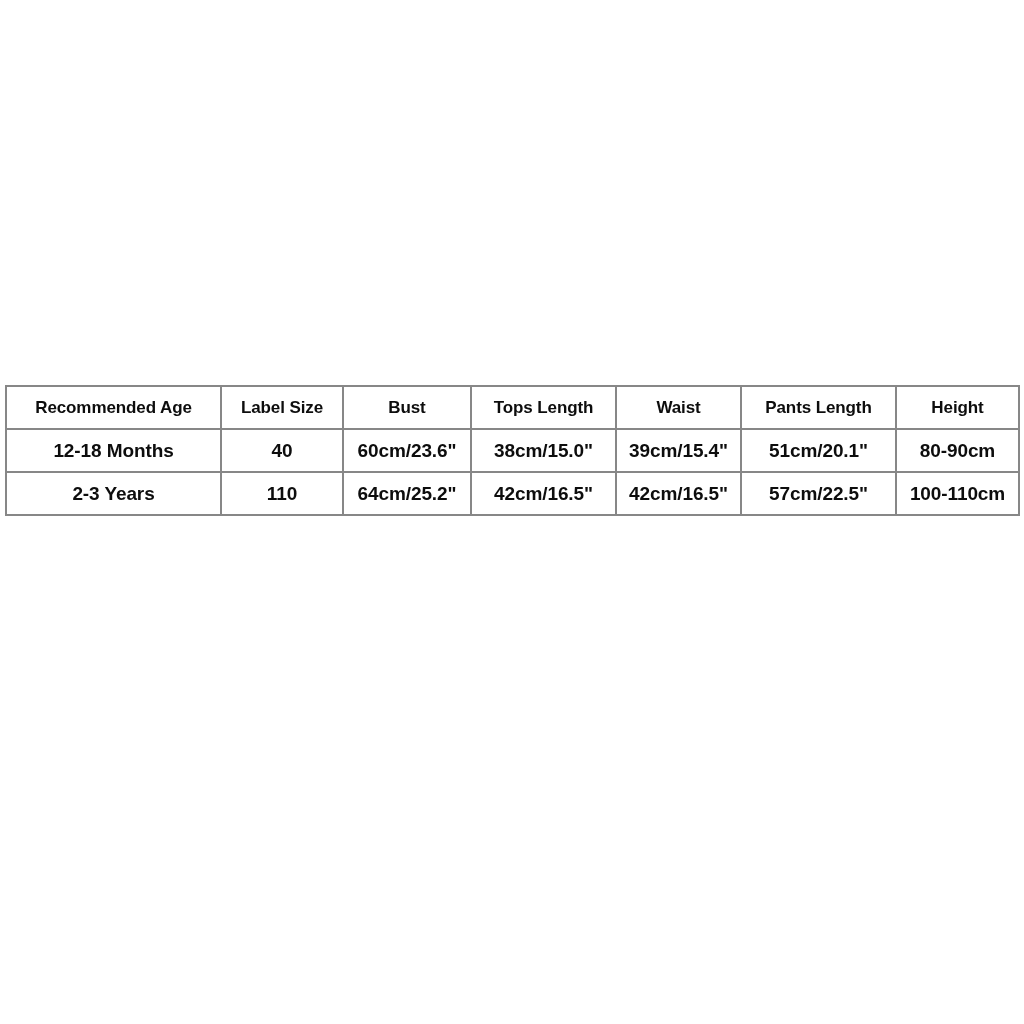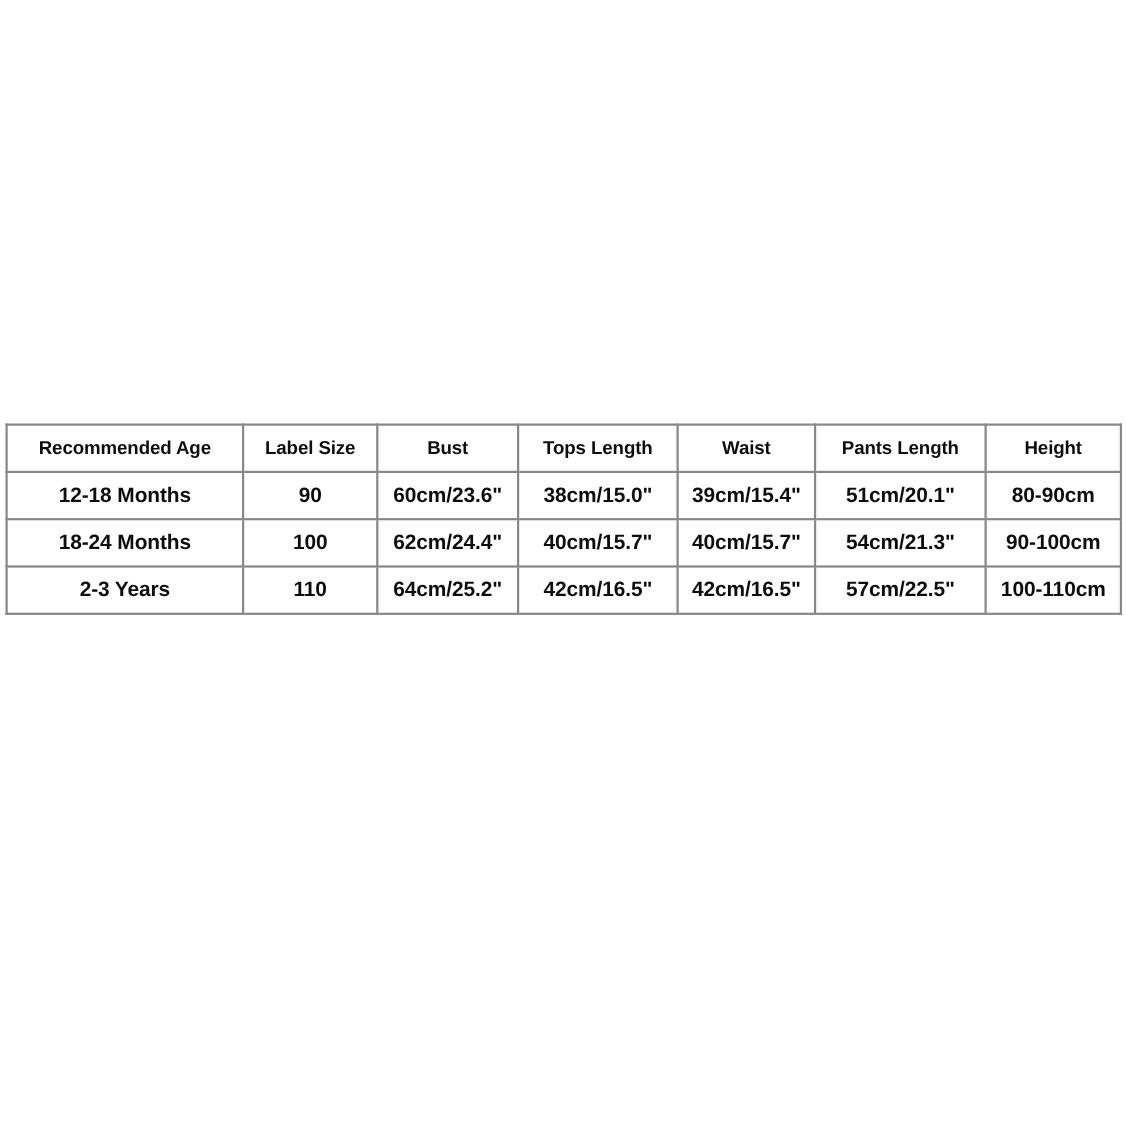--- a/index.html
+++ b/index.html
@@ -84,35 +84,26 @@
           <th>Bust</th>
           <th>Tops Length</th>
           <th>Waist</th>
           <th>Pants Length</th>
           <th>Height</th>
         </tr>
       </thead>
       <tbody>
         <tr>
           <td>12-18 Months</td>
-          <td>90</td>
+          <td>40</td>
           <td>60cm/23.6"</td>
           <td>38cm/15.0"</td>
           <td>39cm/15.4"</td>
           <td>51cm/20.1"</td>
           <td>80-90cm</td>
-        </tr>
-        <tr>
-          <td>18-24 Months</td>
-          <td>100</td>
-          <td>62cm/24.4"</td>
-          <td>40cm/15.7"</td>
-          <td>40cm/15.7"</td>
-          <td>54cm/21.3"</td>
-          <td>90-100cm</td>
         </tr>
         <tr>
           <td>2-3 Years</td>
           <td>110</td>
           <td>64cm/25.2"</td>
           <td>42cm/16.5"</td>
           <td>42cm/16.5"</td>
           <td>57cm/22.5"</td>
           <td>100-110cm</td>
         </tr>

